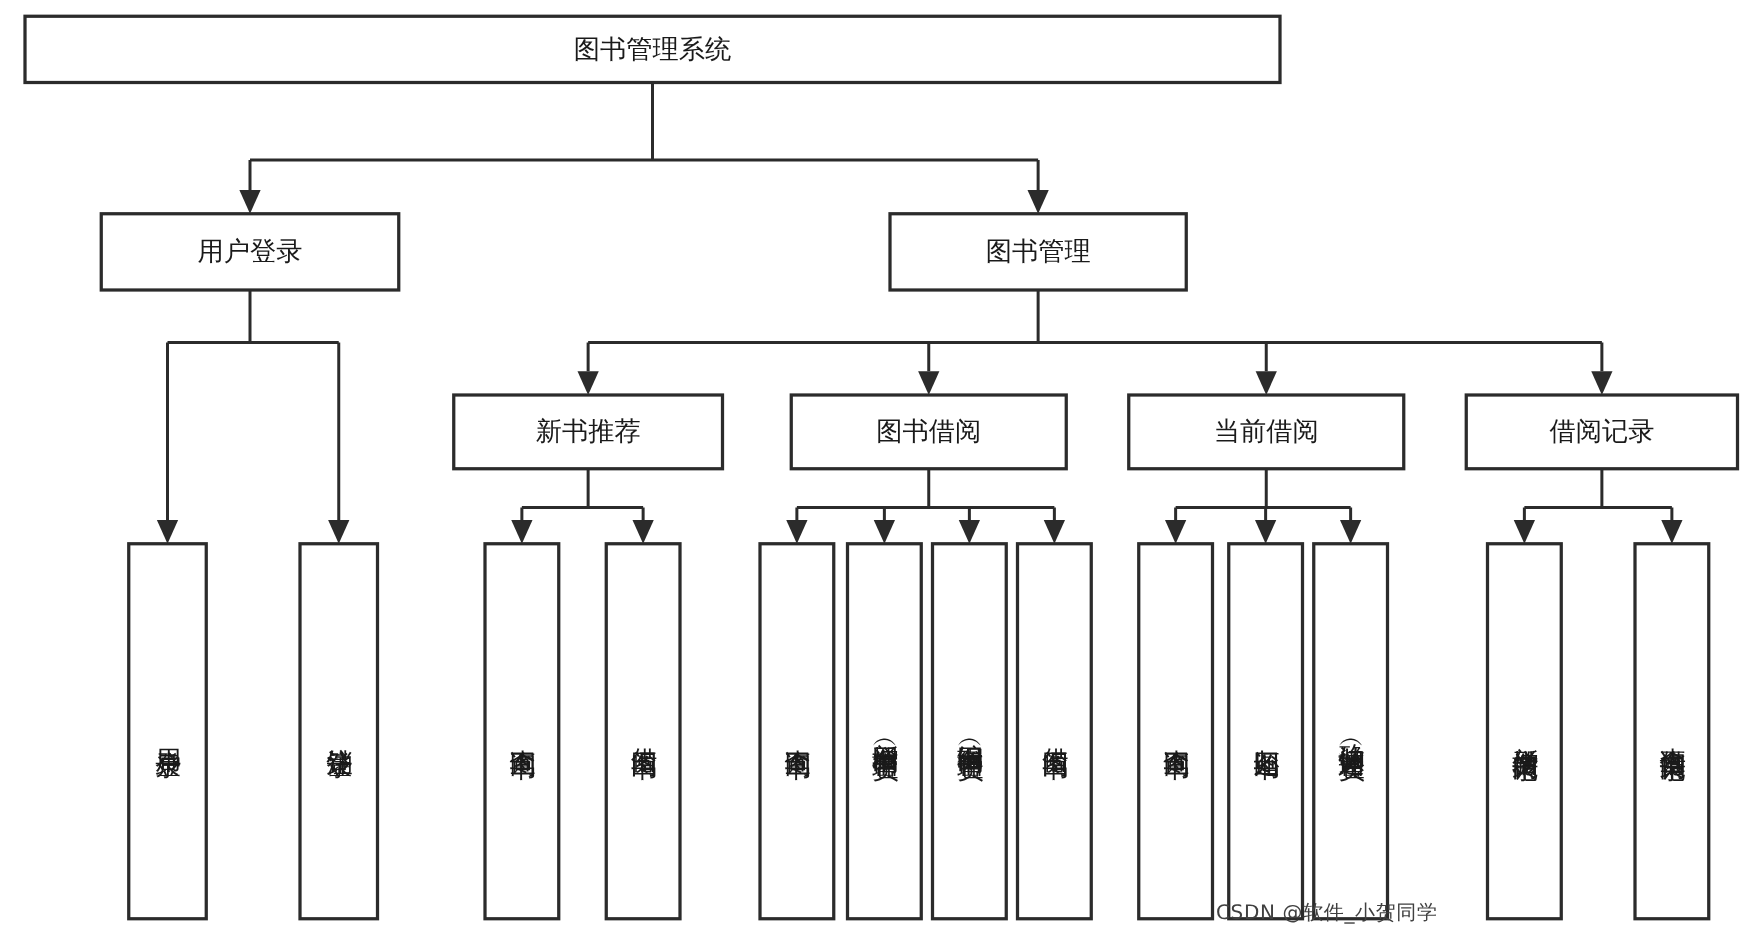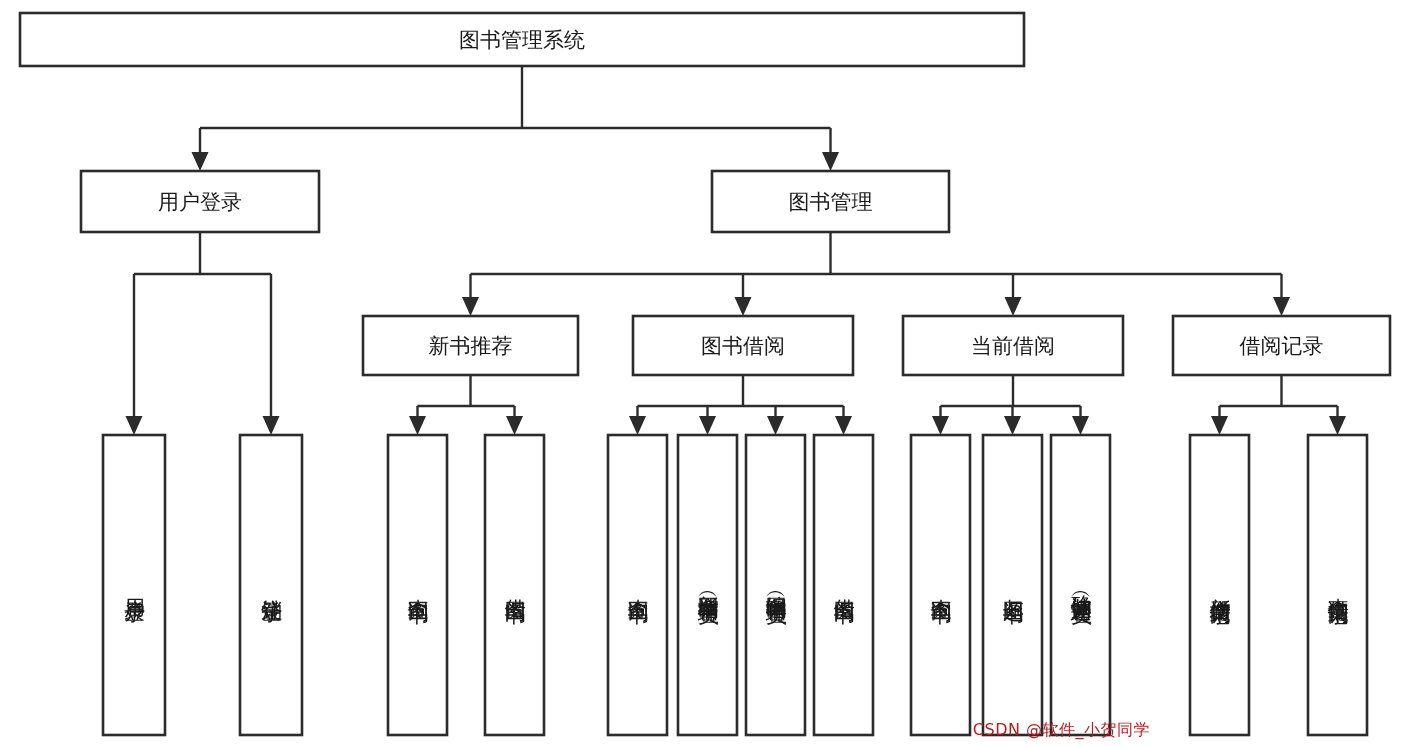--- a/index.html
+++ b/index.html
@@ -62,21 +62,21 @@
     letter-spacing: 1.5px;
     white-space: nowrap;
     text-align: center;
   }
   .watermark {
     position: absolute;
     right: 8px;
     bottom: 6px;
     font-family: "DejaVu Sans", "Liberation Sans", sans-serif;
     font-size: 16px;
-    color: #b91c1c;
+    color: #404040;
     letter-spacing: 0.5px;
     user-select: none;
   }
 </style>
 </head>
 <body>
 
 <div id="diagram-root">
 
   <svg id="flowchart" viewBox="0 0 1405 747">

